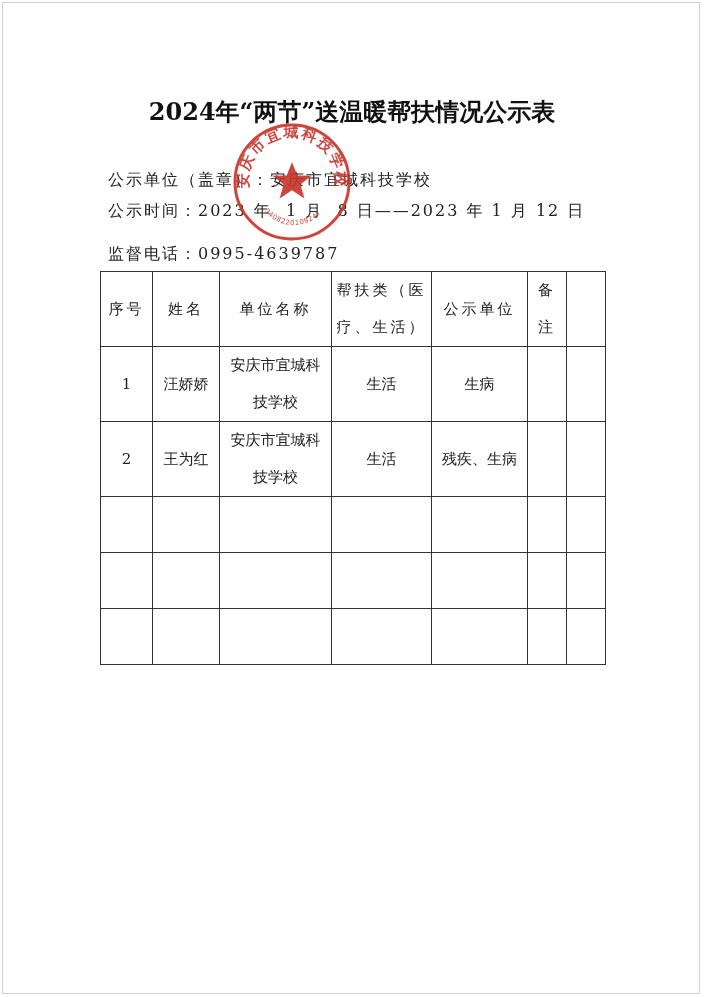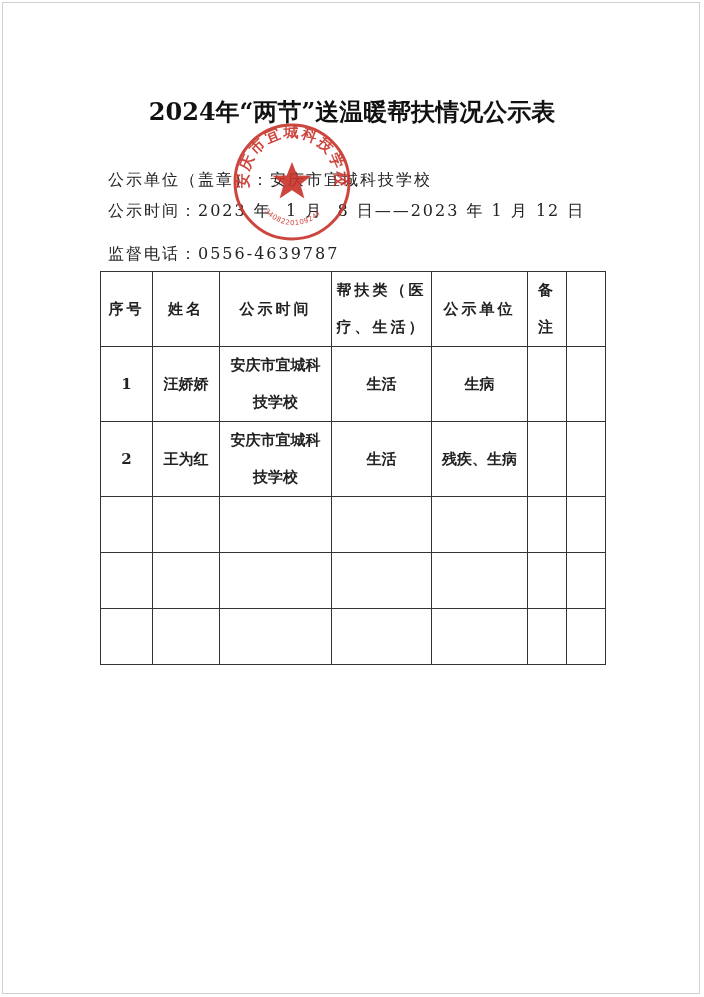--- a/index.html
+++ b/index.html
@@ -4,54 +4,54 @@
 <style>
   html, body { margin: 0; padding: 0; background: #ffffff; }
   body { width: 704px; height: 997px; position: relative; overflow: hidden; font-family: "DejaVu Serif", "Liberation Serif", serif; color: #1a1a1a; }
   .page { position: absolute; left: 2px; top: 2px; width: 698px; height: 992px; border: 1px solid #cfcfcf; box-sizing: border-box; background: #fff; }
   .title { position: absolute; left: 0; width: 704px; top: 96px; text-align: center; font-size: 24px; font-weight: bold; letter-spacing: 0px; font-family: "DejaVu Serif", "Liberation Serif", serif; color: #111; }
   .meta { position: absolute; left: 108px; font-size: 16px; color: #222; letter-spacing: 2px; white-space: pre; }
   .meta.unit { top: 170px; }
   .meta.time { top: 201px; }
   .meta.phone { top: 244px; }
   table.grid { position: absolute; left: 100px; top: 271px; border-collapse: collapse; table-layout: fixed; width: 505px; font-size: 15px; color: #222; }
-  table.grid td, table.grid th { border: 1.5px solid #333; text-align: center; vertical-align: middle; padding: 0; font-weight: bold; line-height: 37px; }
+  table.grid td, table.grid th { border: 1.5px solid #333; text-align: center; vertical-align: middle; padding: 0; font-weight: normal; line-height: 37px; }
   table.grid th { height: 74px; letter-spacing: 3px; }
   table.grid tr.data td { height: 73px; }
   table.grid tr.empty td { height: 55px; }
   .wrap { display: inline-block; line-height: 37px; }
   .narrow { display: inline-block; width: 18px; line-height: 37px; }
   .stamp { position: absolute; left: 232px; top: 122px; width: 120px; height: 120px; pointer-events: none; opacity: 0.9; }
 </style>
 </head>
 <body>
 
 <div class="page"></div>
 
 <div class="title">2024年“两节”送温暖帮扶情况公示表</div>
 
 <div class="meta unit">公示单位（盖章）：安庆市宜城科技学校</div>
 <div class="meta time">公示时间：2023 年  1 月  8 日——2023 年 1 月 12 日</div>
-<div class="meta phone">监督电话：0556-4639787</div>
+<div class="meta phone">监督电话：0995-4639787</div>
 
 <table class="grid">
   <colgroup>
     <col style="width:52px">
       <col style="width:67px">
       <col style="width:112px">
       <col style="width:100px">
       <col style="width:96px">
       <col style="width:39px">
       <col style="width:39px">
   </colgroup>
   <tbody>
       <tr>
     <th>序号</th>
     <th>姓名</th>
-    <th>公示时间</th>
+    <th>单位名称</th>
     <th><span class="wrap" style="width:92px">帮扶类（医疗、生活）</span></th>
     <th>公示单位</th>
     <th><span class="narrow">备注</span></th>
     <th></th>
   </tr>
   <tr class="data">
     <td>1</td>
     <td>汪娇娇</td>
     <td><span class="wrap" style="width:96px">安庆市宜城科技学校</span></td>
     <td>生活</td>

